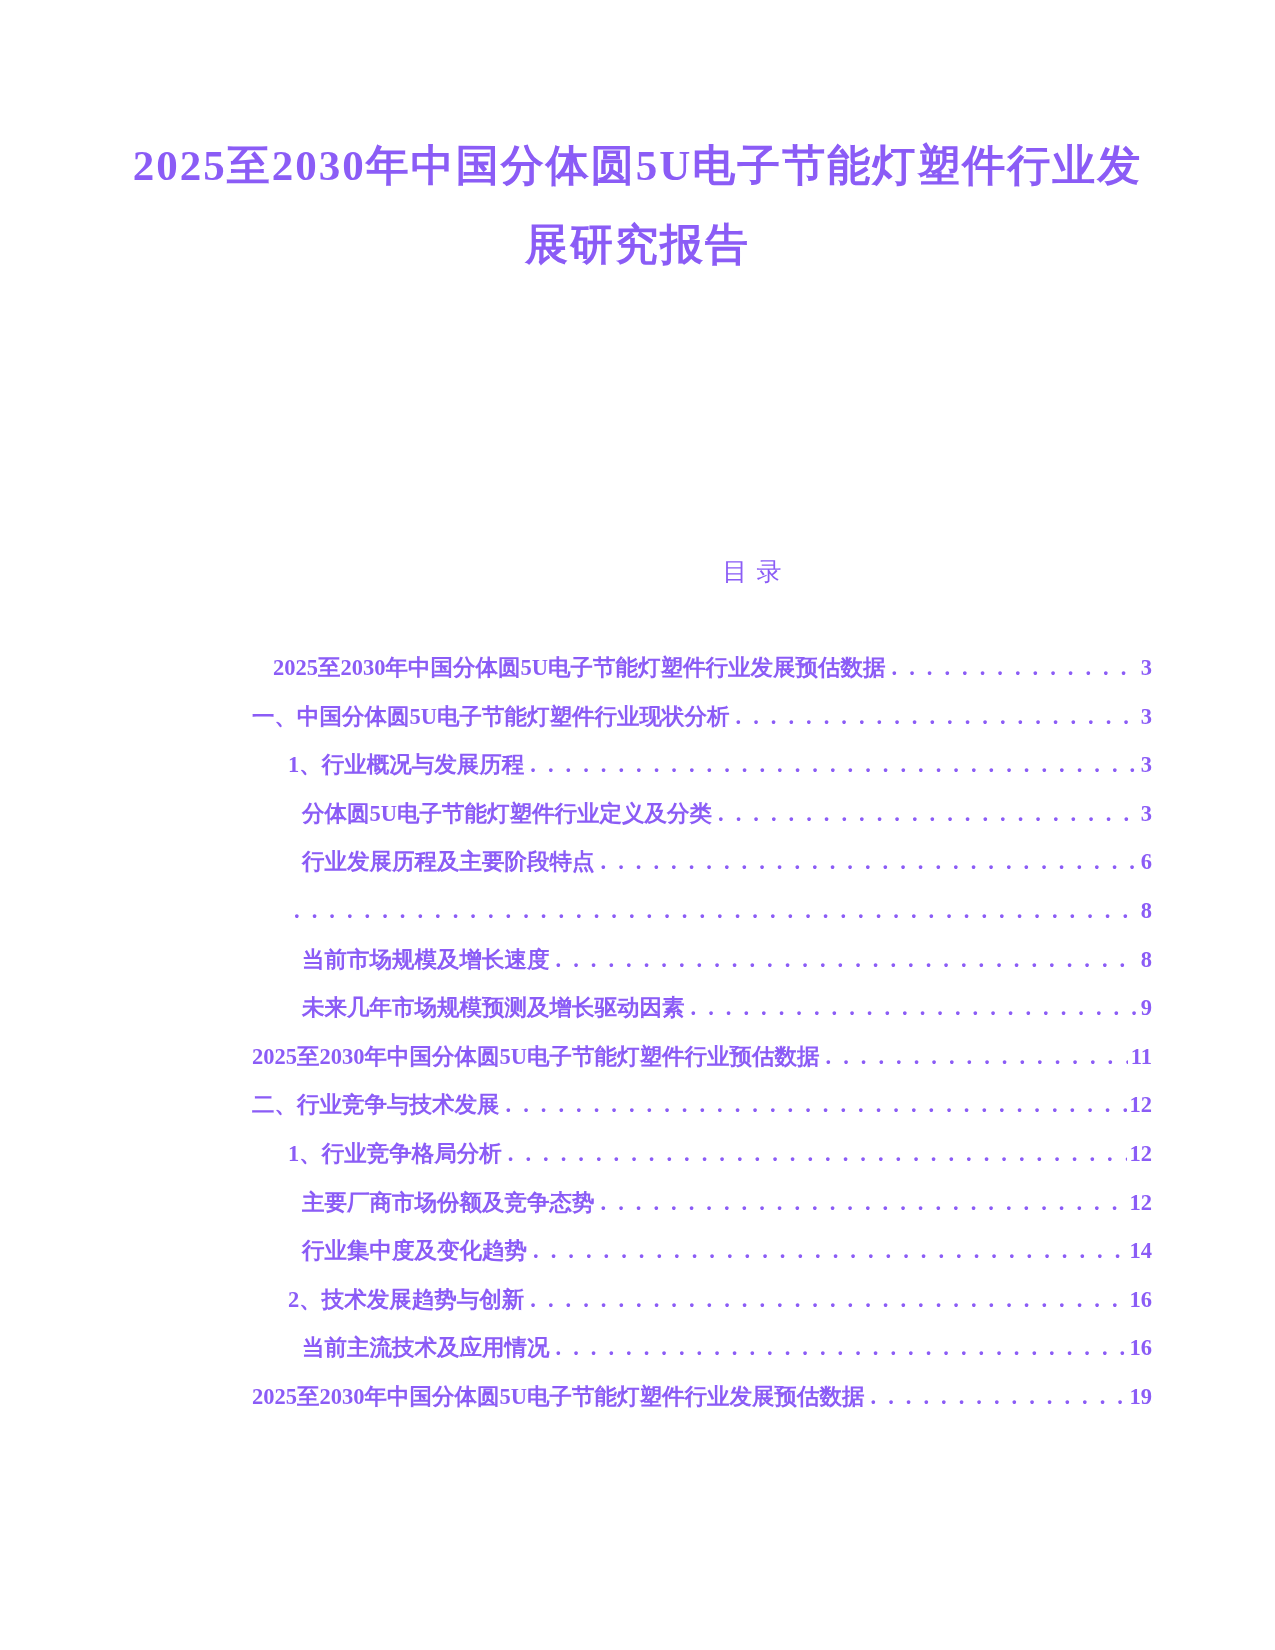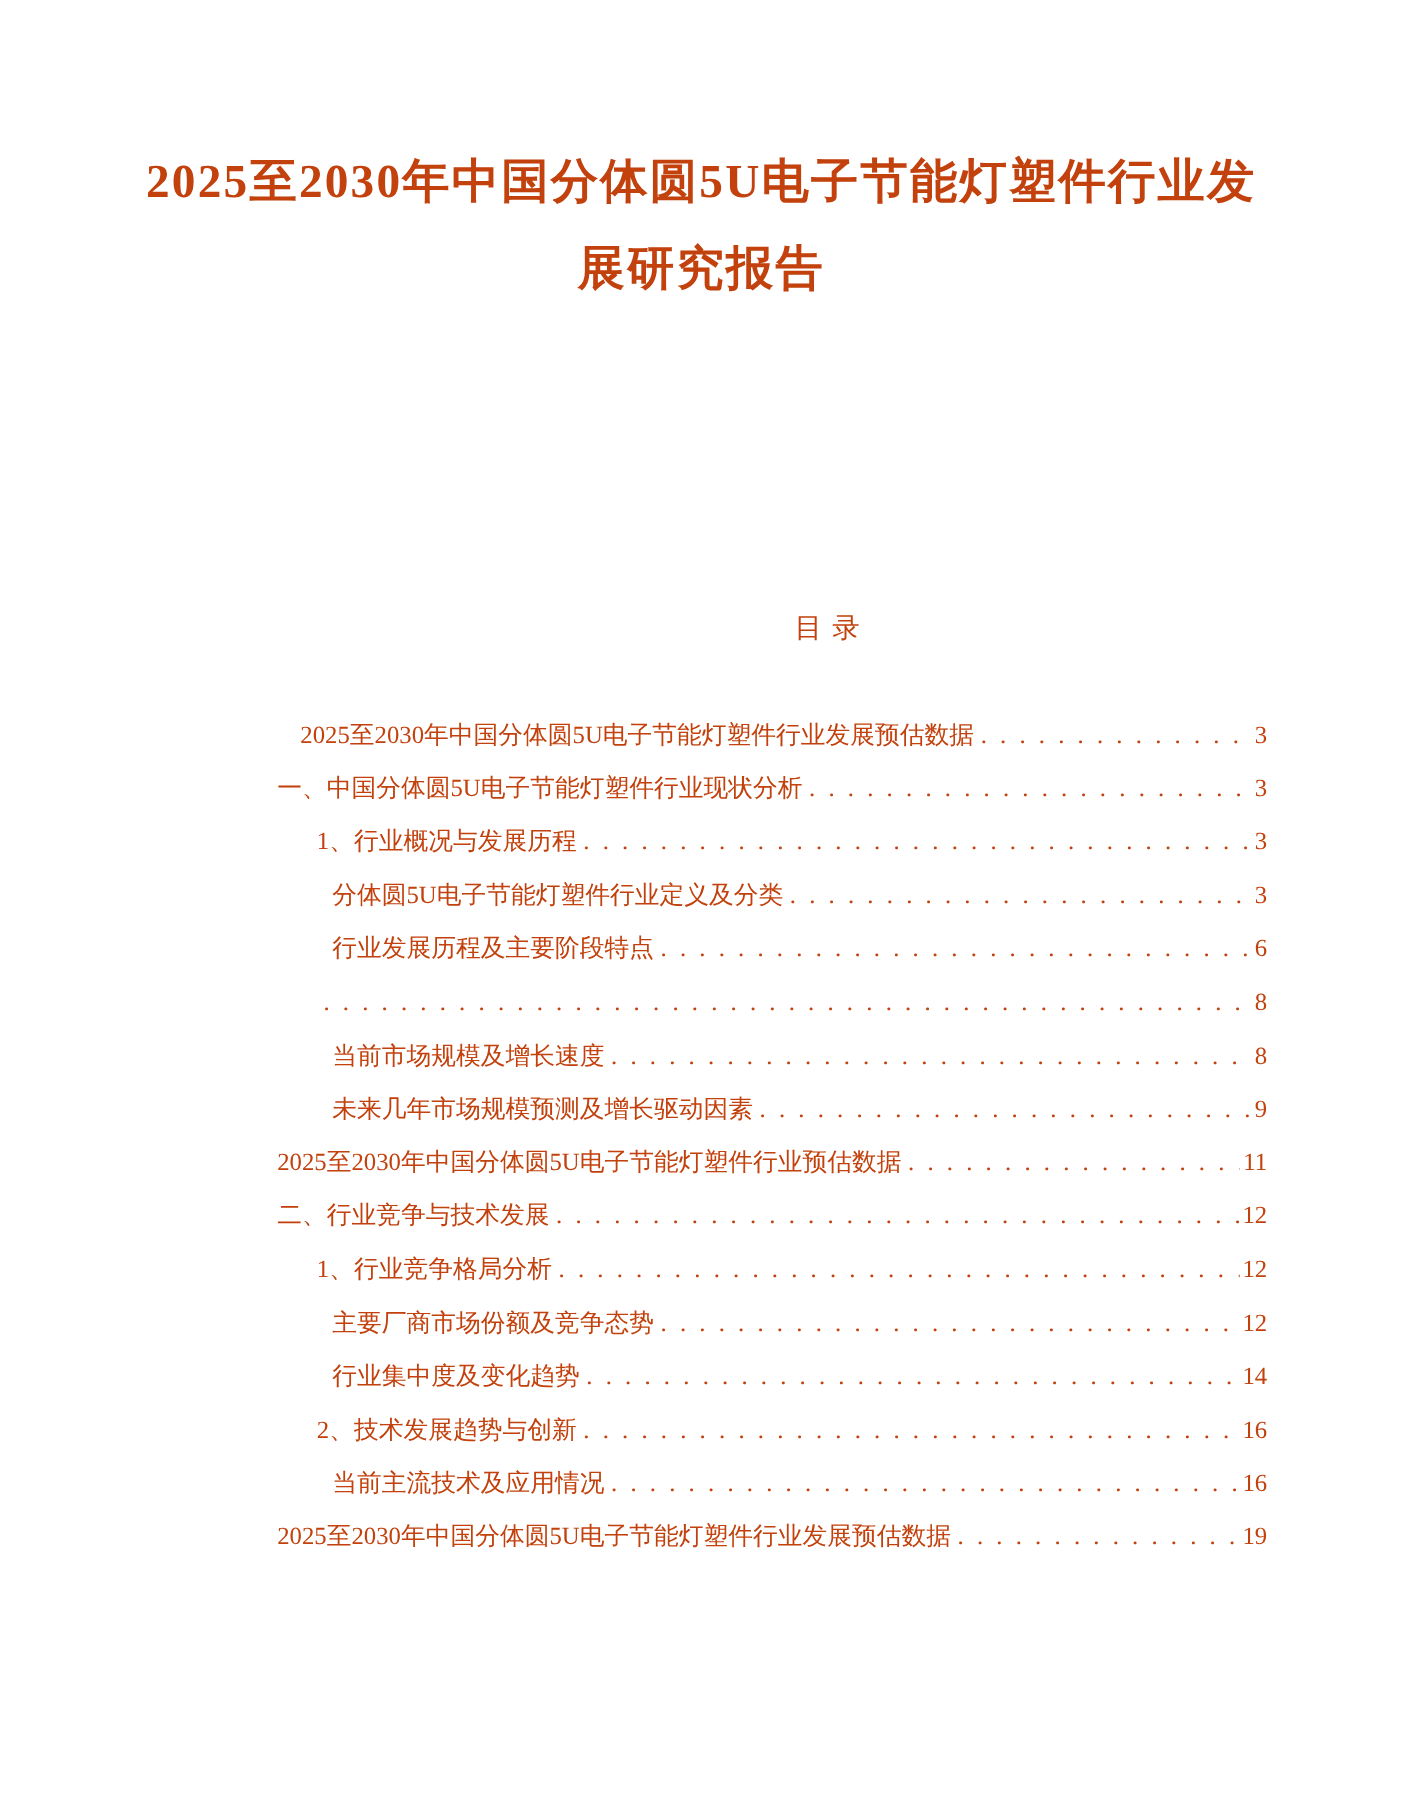--- a/index.html
+++ b/index.html
@@ -6,21 +6,21 @@
     margin: 0;
     padding: 0;
     background: #ffffff;
   }
   .page {
     position: relative;
     width: 1147px;
     height: 1650px;
     margin: 0 auto;
     background: #ffffff;
-    color: #c2410c;
+    color: #8b5cf6;
     font-family: "Liberation Serif", "DejaVu Serif", serif;
     overflow: hidden;
   }
   
   .doc-title {
     padding-top: 126px;
     text-align: center;
     font-weight: bold;
     font-size: 43px;
     line-height: 79px;
@@ -39,21 +39,21 @@
   .toc-list {
     margin: 56px 0 0 188px;
     width: 900px;
   }
   .toc-row {
     display: flex;
     align-items: baseline;
     height: 48.6px;
     line-height: 48.6px;
     font-size: 22.5px;
-    font-weight: normal;
+    font-weight: bold;
     white-space: nowrap;
     cursor: pointer;
   }
   .toc-row.lv-first { padding-left: 21px; }
   .toc-row.lv-0     { padding-left: 0; }
   .toc-row.lv-1     { padding-left: 36px; align-items: flex-end; }
   .toc-row.lv-2     { padding-left: 50px; }
   .toc-label { flex: 0 0 auto; }
   .toc-dots {
     flex: 1 1 auto;

